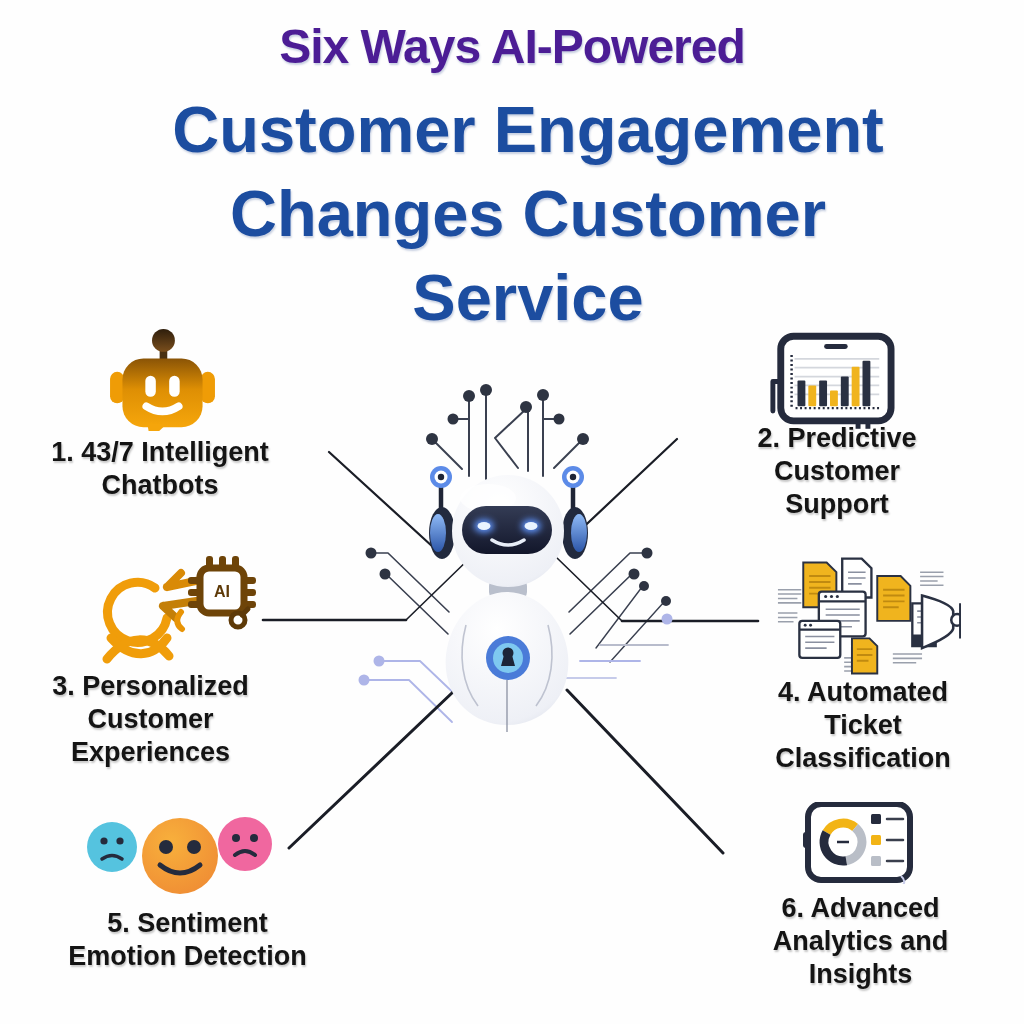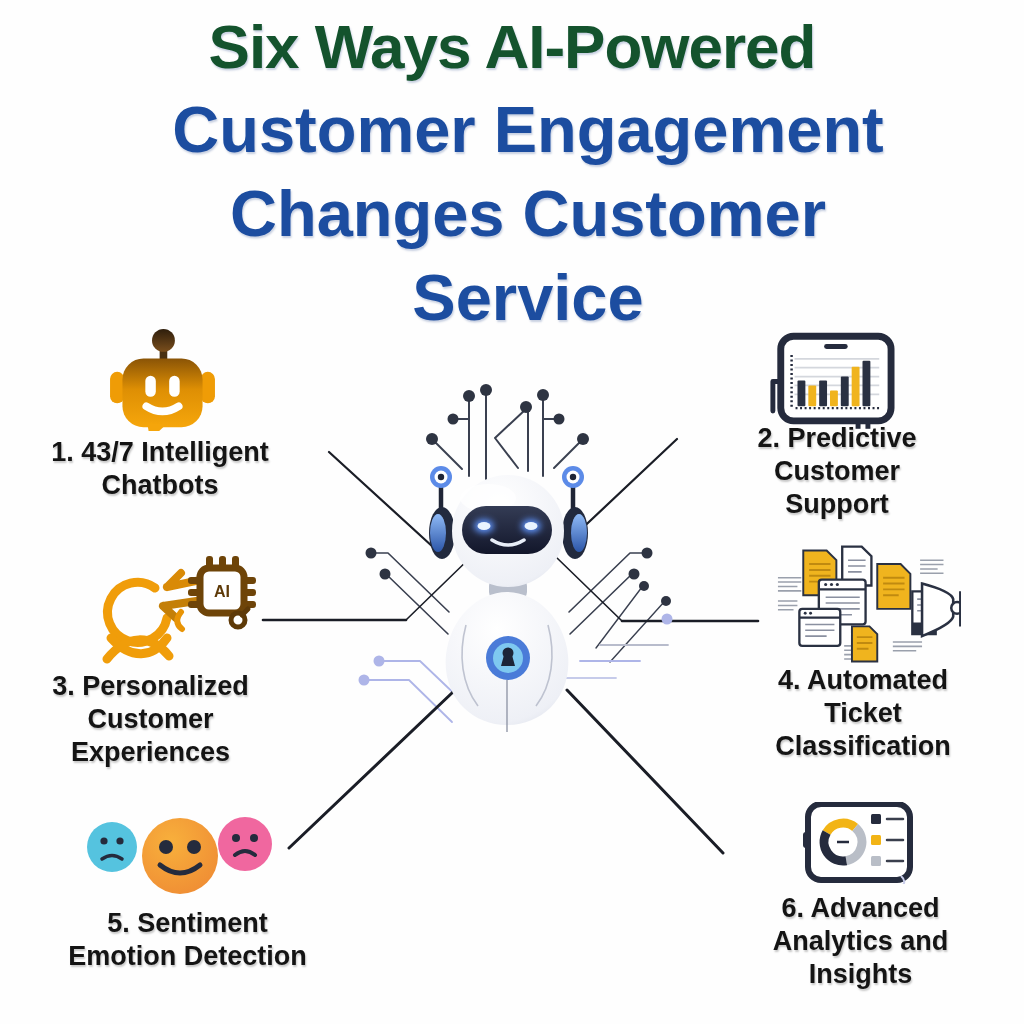--- a/index.html
+++ b/index.html
@@ -3,21 +3,21 @@
 <meta charset="utf-8">
 <style>
   html,body{margin:0;padding:0;background:#fff;}
   .canvas{
     position:relative;width:1024px;height:1024px;background:#fefefe;overflow:hidden;
     font-family:"Liberation Sans","DejaVu Sans",sans-serif;
   }
   .title{position:absolute;top:6px;left:0;width:1024px;text-align:center;}
   .title-line{display:block;}
   .t-light{
-    font-size:62px;font-weight:700;color:#14532d;line-height:82px;letter-spacing:-1px;
+    font-size:48px;font-weight:700;color:#4c1d95;line-height:82px;letter-spacing:-1px;
     text-shadow:1px 2px 2px rgba(40,70,140,.25);
   }
   .t-bold{
     font-size:65px;font-weight:800;color:#1C4DA0;line-height:84px;letter-spacing:0px;
     text-shadow:1px 2px 2px rgba(40,70,140,.25);
     padding-left:32px;
   }
   .layer{position:absolute;left:0;top:0;width:1024px;height:1024px;}
   .item{position:absolute;}
   .item-icon{position:absolute;}
@@ -260,21 +260,21 @@
         <path d="M 149 65 L 155 59" stroke="#5E3A08" stroke-width="5" stroke-linecap="round"></path>
       </g>
     </svg>
     <div class="item-label" style="top:122px;">
       <span>3. Personalized</span>
       <span>Customer</span>
       <span>Experiences</span>
     </div>
   </div>
 
-  <div class="item" style="left:738px;top:542px;width:250px;height:240px;">
+  <div class="item" style="left:738px;top:554px;width:250px;height:240px;">
     <svg class="item-icon" style="left:38px;top:2px;" width="185" height="120" viewBox="0 0 190 122">
 
       <g stroke="#9AA0AC" stroke-width="1.6">
         <path d="M 2 34 H 26 M 2 38.5 H 26 M 2 43 H 22 M 2 47.5 H 26"></path>
         <path d="M 2 58 H 22 M 2 62.5 H 22 M 2 67 H 18"></path>
         <path d="M 148 16 H 172 M 148 20.5 H 172 M 148 25 H 166 M 148 29.5 H 172"></path>
         <path d="M 70 104 H 96 M 70 108.5 H 96 M 70 113 H 90 M 70 117.5 H 96"></path>
         <path d="M 120 100 H 150 M 120 104.5 H 150 M 120 109 H 144"></path>
       </g>
 

